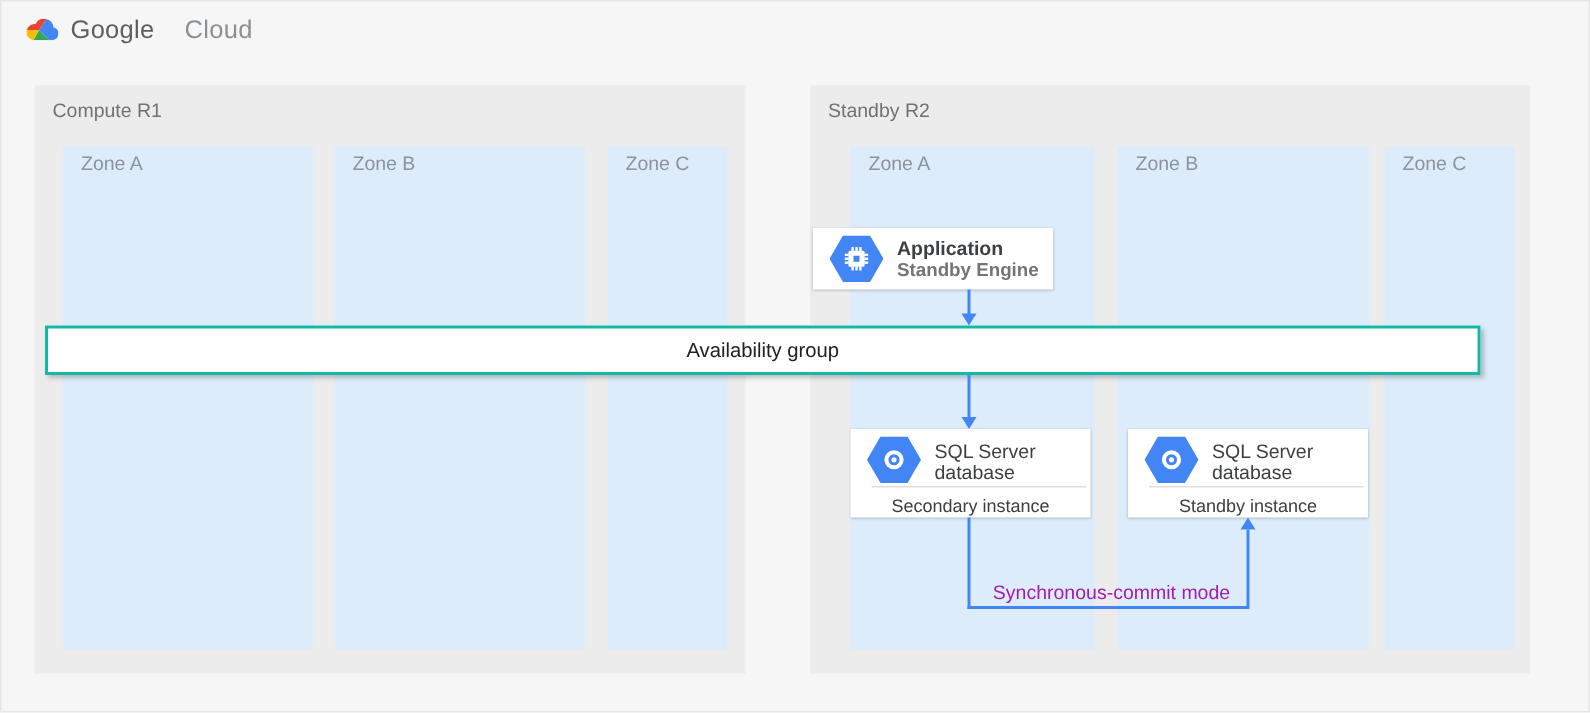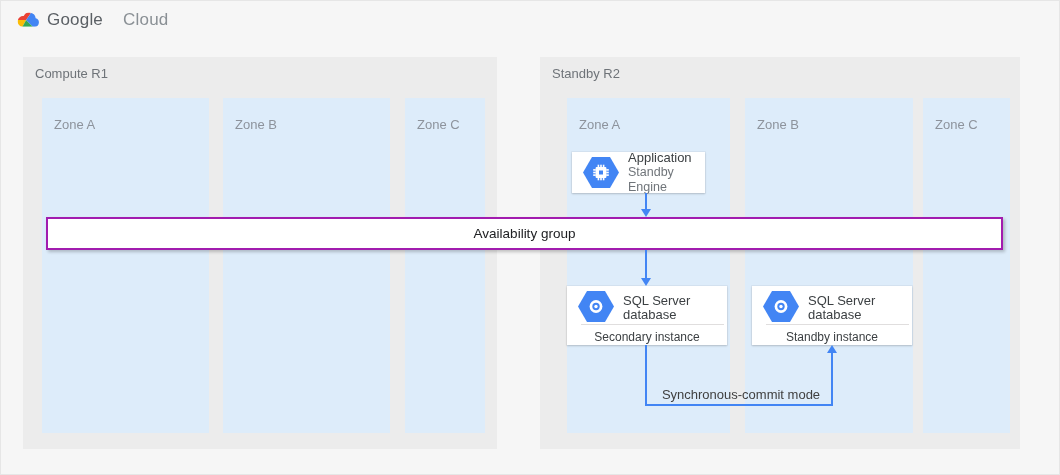--- a/index.html
+++ b/index.html
@@ -16,48 +16,48 @@
   
   .logo { position:absolute; left:16px; top:10px; display:flex; align-items:center; gap:7px; }
   .logo-text { font-size:17px; letter-spacing:.2px; }
   .logo-text .g { color:#5b6065; font-weight:500; }
   .logo-text .c { color:#8a9095; font-weight:400; margin-left:20px; }
 
   
   .region { position:absolute; background:#ececec; }
   .region-label { position:absolute; left:12px; top:9px; font-size:13px; color:#6e7378; }
   .zone { position:absolute; background:#ddecfa; }
-  .zone-label { padding:19px 0 0 12px; font-size:13px; color:#8d939c; }
+  .zone-label { padding:3px 0 0 12px; font-size:13px; color:#8d939c; }
 
   
   .node { position:absolute; background:#fff; box-shadow:0 1px 2px rgba(0,0,0,.18), 0 0 0 1px rgba(0,0,0,.03); z-index:4; }
   .node-row { display:flex; align-items:center; gap:9px; padding:0 8px 0 11px; height:100%; }
   .sql-node .node-row { height:36px; align-items:flex-end; padding-top:4px; }
   .node-title { font-size:13px; color:#3c4043; line-height:15px; }
   .node-sub { font-size:12.5px; color:#70757a; line-height:15px; }
   .sql-title { font-size:13px; color:#3c4043; line-height:14px; width:96px; }
   .divider { height:1px; background:#e0dede; margin:2px 3px 0 14px; }
   .instance { text-align:center; font-size:12px; color:#3c4043; padding-top:5px; }
 
   
   .band {
-    position:absolute; left:46px; top:217px; width:957px; height:33px;
-    background:#fff; border:2px solid #a21caf;
+    position:absolute; left:30px; top:217px; width:957px; height:33px;
+    background:#fff; border:2px solid #14b8a6;
     box-shadow:2px 2px 3px rgba(0,0,0,.22);
     display:flex; align-items:center; justify-content:center;
     z-index:3;
   }
   .band-label { font-size:13.5px; color:#202124; }
 
   
   .vline { position:absolute; width:2px; background:#4285f4; z-index:5; }
   .hline { position:absolute; height:2px; background:#4285f4; z-index:5; }
   .arrow-down { position:absolute; width:0; height:0; border-left:5px solid transparent; border-right:5px solid transparent; border-top:8px solid #4285f4; z-index:6; }
   .arrow-up { position:absolute; width:0; height:0; border-left:5px solid transparent; border-right:5px solid transparent; border-bottom:8px solid #4285f4; z-index:6; }
-  .sync-label { position:absolute; left:646px; top:387px; width:190px; text-align:center; font-size:13px; color:#404040; z-index:7; }
+  .sync-label { position:absolute; left:646px; top:387px; width:190px; text-align:center; font-size:13px; color:#a21caf; z-index:7; }
 
   .hexicon { flex:0 0 auto; }
 </style>
 </head>
 <body>
 
 <div class="frame"></div>
 
 <div class="logo">
   <svg width="24" height="20" viewBox="0 0 64 44">
@@ -97,21 +97,21 @@
 <div class="zone" style="left:567px; top:98px; width:163px; height:335px;">
   <div class="zone-label">Zone A</div>
 </div>
 <div class="zone" style="left:745px; top:98px; width:168px; height:335px;">
   <div class="zone-label">Zone B</div>
 </div>
 <div class="zone" style="left:923px; top:98px; width:87px; height:335px;">
   <div class="zone-label">Zone C</div>
 </div>
 
-<div class="node" style="left:572px; top:152px; width:133px; height:41px;">
+<div class="node" style="left:542px; top:152px; width:160px; height:41px;font-weight:bold;">
   <div class="node-row">
     <svg class="hexicon" width="36" height="31" viewBox="0 0 36 31">
       <polygon points="9,0 27,0 36,15.5 27,31 9,31 0,15.5" fill="#4285f4"></polygon>
       <g fill="#ffffff">
         <rect x="12.6" y="10.1" width="10.8" height="10.8" rx="1"></rect>
         <rect x="14.6" y="7.7" width="1.6" height="2.6"></rect>
         <rect x="17.2" y="7.7" width="1.6" height="2.6"></rect>
         <rect x="19.8" y="7.7" width="1.6" height="2.6"></rect>
         <rect x="14.6" y="20.7" width="1.6" height="2.6"></rect>
         <rect x="17.2" y="20.7" width="1.6" height="2.6"></rect>

